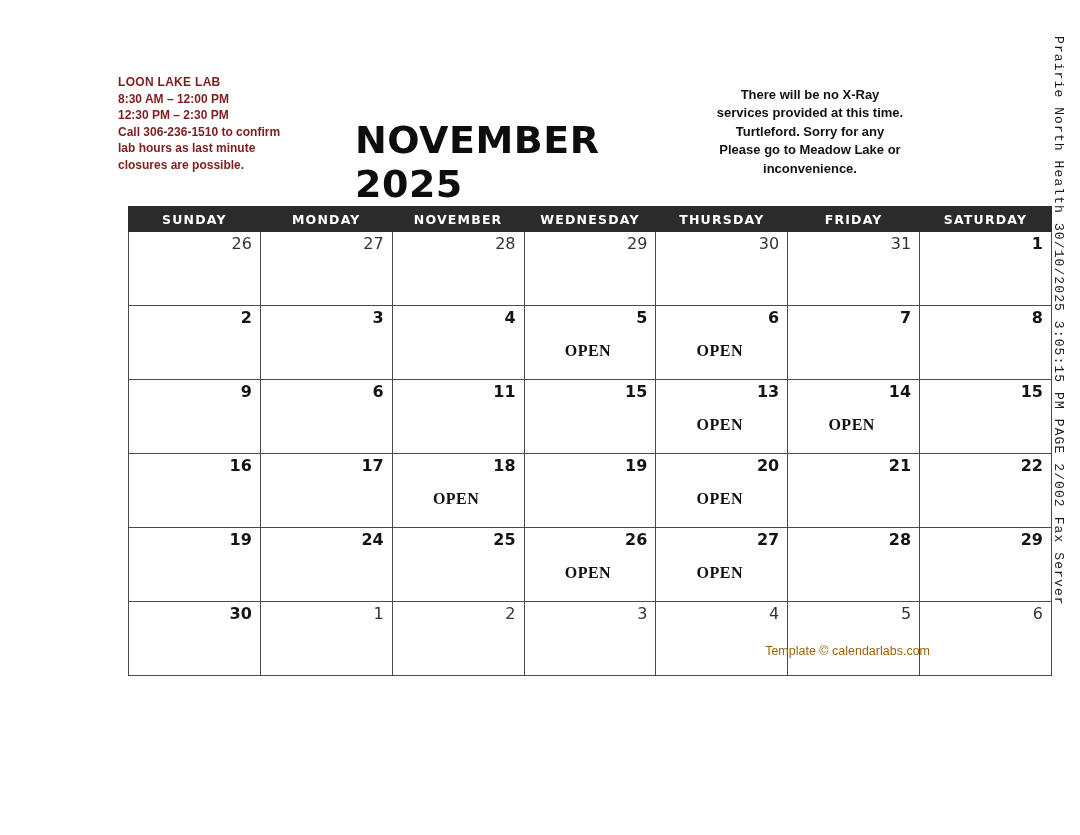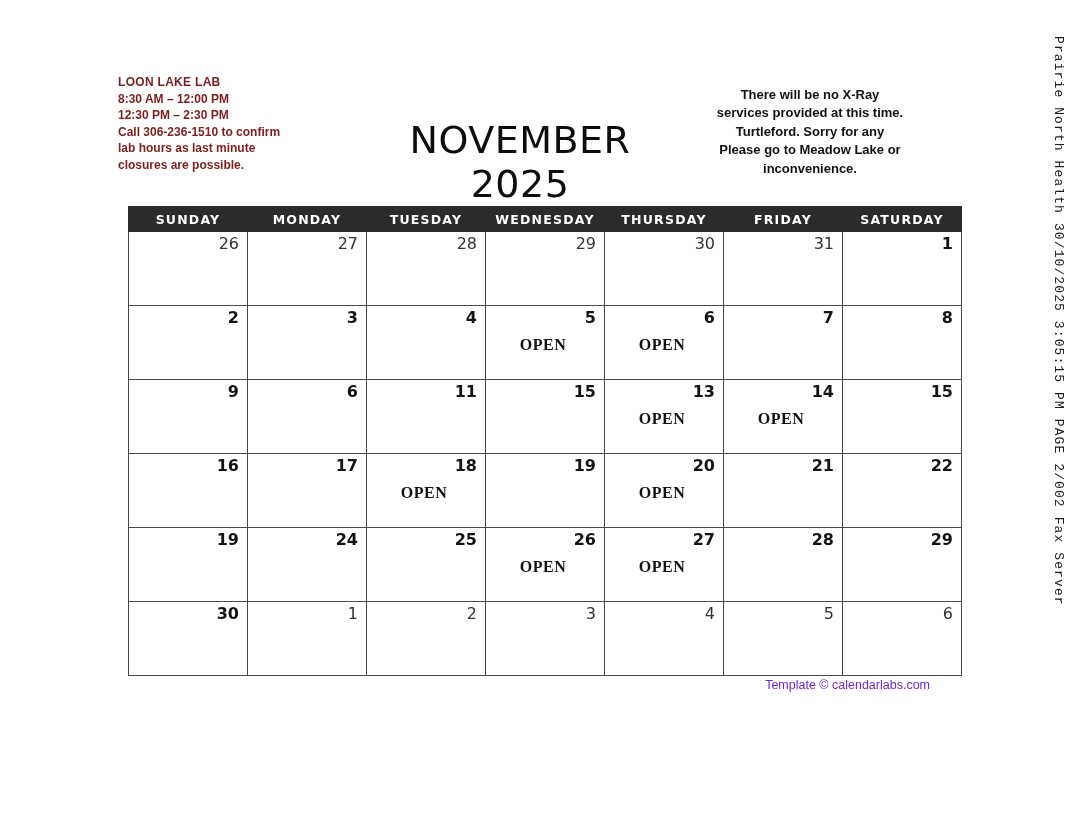--- a/index.html
+++ b/index.html
@@ -72,34 +72,33 @@
     line-height: 1.42;
     color: #111;
     margin-top: 8px;
   }
 
   .month-title {
     position: absolute;
     left: 355px;
     top: 118px;
     width: 330px;
-    text-align: center;
     font-size: 38px;
-    font-weight: normal;
+    font-weight: bold;
     letter-spacing: 0.5px;
     color: #0d0d0d;
     font-family: "DejaVu Sans", sans-serif;
   }
 
   
   .cal {
     position: absolute;
     left: 128px;
     top: 206px;
-    width: 834px;
+    width: 924px;
     border-collapse: collapse;
     table-layout: fixed;
   }
   .cal th {
     background: #2b2b2b;
     color: #ffffff;
     font-size: 12.5px;
     font-weight: bold;
     letter-spacing: 1.2px;
     height: 24px;
@@ -128,34 +127,34 @@
   }
   .daynum.muted {
     font-weight: normal;
     color: #333;
   }
   .open-tag {
     display: block;
     text-align: center;
     font-size: 16px;
     font-weight: bold;
-    margin-top: 9px;
+    margin-top: 15px;
     font-family: "Liberation Serif", serif;
     color: #111;
     letter-spacing: 0.5px;
   }
 
   .footer-credit {
     position: absolute;
     left: 630px;
-    top: 678px;
+    top: 644px;
     width: 300px;
     text-align: right;
     font-size: 12.5px;
-    color: #6d28d9;
+    color: #a16207;
   }
 </style>
 </head>
 <body>
 
 <div class="page">
 
   <div class="fax-strip">
     <div class="fax-strip-text">Prairie North Health 30/10/2025 3:05:15 PM  PAGE  2/002  Fax Server</div>
   </div>
@@ -177,21 +176,21 @@
     <div>inconvenience.</div>
   </div>
 
   <div class="month-title">NOVEMBER 2025</div>
 
   <table class="cal">
     <thead>
       <tr>
         <th>SUNDAY</th>
         <th>MONDAY</th>
-        <th>TUESDAY</th>
+        <th>NOVEMBER</th>
         <th>WEDNESDAY</th>
         <th>THURSDAY</th>
         <th>FRIDAY</th>
         <th>SATURDAY</th>
       </tr>
     </thead>
     <tbody>
         <tr>
           <td>
             <span class="daynum muted">26</span>

